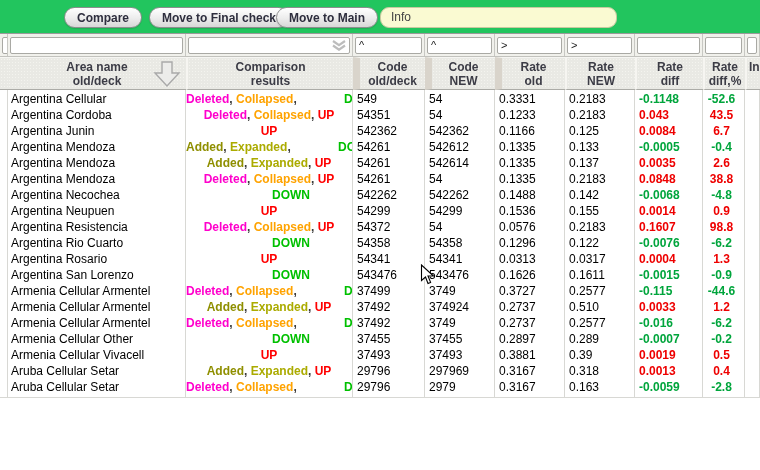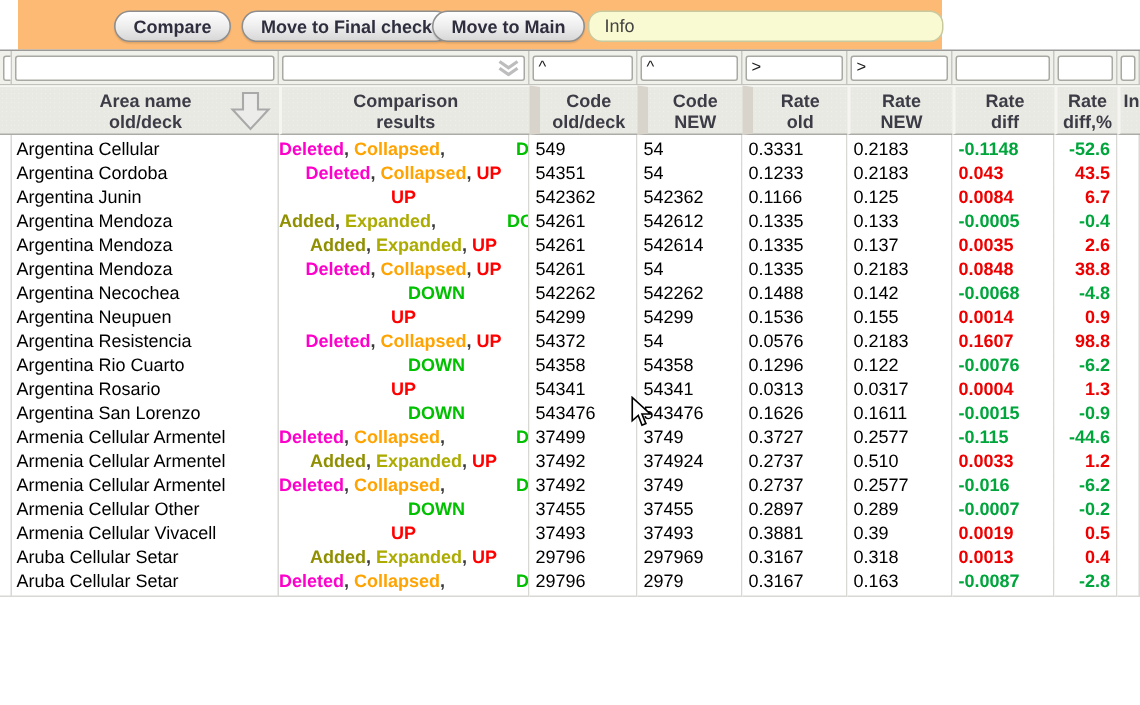--- a/index.html
+++ b/index.html
@@ -1,20 +1,20 @@
 <!DOCTYPE html>
 <html style="--c-deleted: #FF00CC; --c-collapsed: #FFA300; --c-added: #8F8F00; --c-expanded: #ABAB00; --c-up: #FF0000; --c-down: #00C000; --c-diff-pos: #EE0000; --c-diff-neg: #00A53C; --c-info-bg: #FAFAD2;"><head>
 <meta charset="utf-8">
 <style>
   html,body{margin:0;padding:0;background:#fff;}
   .app{position:relative;width:760px;height:470px;background:#fff;overflow:hidden;
        font-family:"Liberation Sans",sans-serif;-webkit-font-smoothing:antialiased;}
 
   
-  .toolbar{position:absolute;left:12px;top:0;width:616px;height:33px;background:#fdba74;}
+  .toolbar{position:absolute;left:0;top:0;width:760px;height:33px;background:#22c55e;}
   .btn{position:absolute;top:7px;height:21px;box-sizing:border-box;
        border:1px solid #8E8E8E;border-radius:11px;
        background:linear-gradient(#ffffff, #ececec 55%, #d7d7d7);
        font-family:"Liberation Sans",sans-serif;font-weight:bold;font-size:12px;line-height:18px;
        color:#2e2e3e;padding:0 12px;cursor:default;box-shadow:0 1px 1px rgba(0,0,0,.12);}
   #btn-compare{left:64px;}
   #btn-final{left:149px;}
   #btn-main{left:276px;}
   .info-pill{position:absolute;left:380px;top:7px;width:237px;height:21px;box-sizing:border-box;
        border:1px solid #c9c9a0;border-radius:9px;background:var(--c-info-bg,#FAFAD2);
@@ -50,21 +50,21 @@
 
   
   .body-row{height:16px;}
   .cell{box-sizing:border-box;height:20px;background:#fff;
        border-right:1px solid #d8d8d4;border-bottom:1px solid #d8d8d4;
        font-size:12px;line-height:19px;color:#000;white-space:nowrap;overflow:hidden;}
   .c-area{padding-left:3px;}
   .c-comp{text-align:center;font-weight:bold;}
   .c-code,.c-rate{padding-left:4px;}
   .c-diff{padding-left:4px;font-weight:bold;}
-  .c-pct{padding-right:4px;text-align:right;font-weight:bold;}
+  .c-pct{padding-right:4px;text-align:center;font-weight:bold;}
   .comp-sep{color:#3a3a3a;}
   .k-deleted{color:var(--c-deleted);}
   .k-collapsed{color:var(--c-collapsed);}
   .k-added{color:var(--c-added);}
   .k-expanded{color:var(--c-expanded);}
   .k-up{color:var(--c-up);}
   .k-down{color:var(--c-down);padding-left:44px;}
   .v-pos{color:var(--c-diff-pos);}
   .v-neg{color:var(--c-diff-neg);}
 
@@ -400,21 +400,21 @@
   </div>
 
   <div class="row body-row">
     <div class="cell w0 c-sliver"></div>
     <div class="cell w1 c-area">Aruba Cellular Setar</div>
     <div class="cell w2 c-comp"><span class="k-deleted">Deleted</span><span class="comp-sep">, </span><span class="k-collapsed">Collapsed</span><span class="comp-sep">, </span><span class="k-down">DOWN</span></div>
     <div class="cell w3 c-code">29796</div>
     <div class="cell w4 c-code">2979</div>
     <div class="cell w5 c-rate">0.3167</div>
     <div class="cell w6 c-rate">0.163</div>
-    <div class="cell w7 c-diff v-neg">-0.0087</div>
+    <div class="cell w7 c-diff v-neg">-0.0059</div>
     <div class="cell w8 c-pct v-neg">-2.8</div>
     <div class="cell w9 c-extra"></div>
   </div>
 </div>
   </div>
 
   <svg class="cursor" width="16" height="22" viewBox="0 0 16 22">
     <polygon points="1.5,1 1.5,16.5 5.5,13 8,19.5 10.6,18.4 8,12 13.5,12" fill="#ffffff" stroke="#000000" stroke-width="1.1"></polygon>
   </svg>
 </div>

